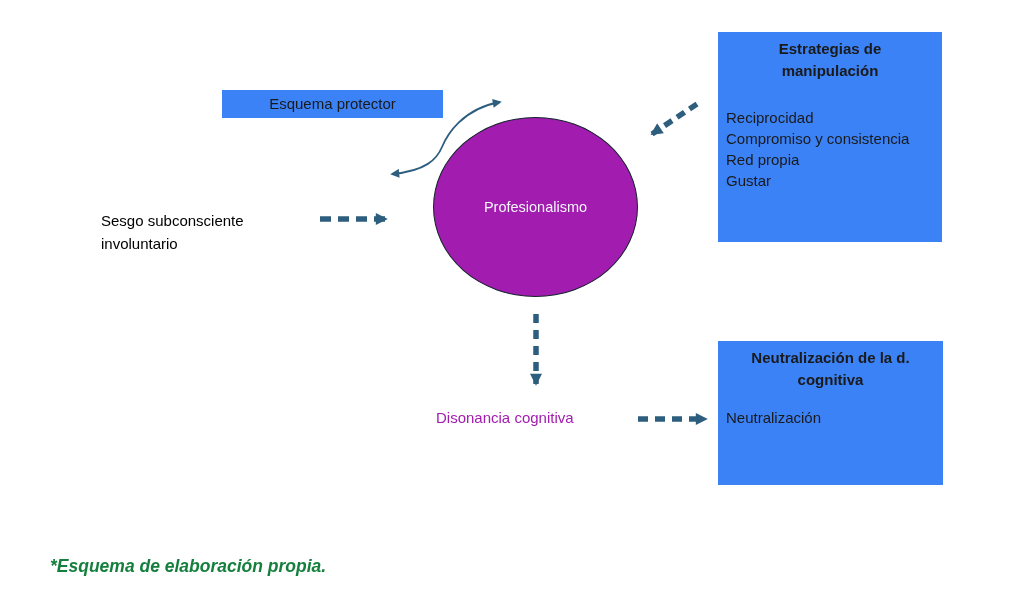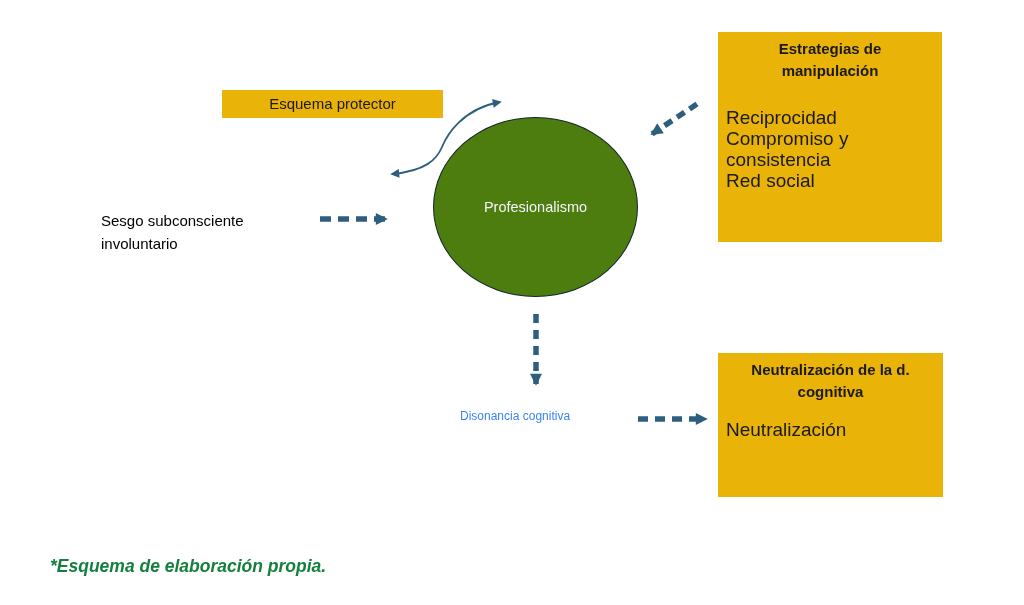--- a/index.html
+++ b/index.html
@@ -11,61 +11,61 @@
     position: relative;
     width: 1024px;
     height: 605px;
     background: #ffffff;
     overflow: hidden;
   }
   .abs { position: absolute; }
 
   
   .lightbox {
-    background: #eab308;
+    background: #3b82f6;
     color: #1a1a1a;
     box-sizing: border-box;
   }
   .factor-box {
     left: 222px; top: 90px;
     width: 221px; height: 28px;
     font-size: 15px; line-height: 28px;
     text-align: center;
   }
   .estrategias-box {
     left: 718px; top: 32px;
     width: 224px; height: 210px;
   }
   .neutralizacion-box {
     left: 718px; top: 341px;
-    width: 225px; height: 144px; margin-top: 12px;
+    width: 225px; height: 144px;
   }
   .box-title {
     font-weight: bold;
     font-size: 15px;
     line-height: 22px;
     text-align: center;
     margin: 6px auto 0 auto;
   }
   .estrategias-box .box-title { width: 160px; }
   .neutralizacion-box .box-title { width: 195px; }
   .box-items {
-    font-size: 19px;
+    font-size: 15px;
     line-height: 21px;
     margin-left: 8px;
     width: 186px;
   }
   .estrategias-box .box-items { margin-top: 25px; }
   .neutralizacion-box .box-items { margin-top: 16px; }
 
   
   .circle {
     left: 433px; top: 117px;
     width: 205px; height: 180px;
-    background: #4d7c0f;
+    background: #a21caf;
     border: 1.5px solid #15242e;
     border-radius: 50%;
     box-sizing: border-box;
     display: flex;
     align-items: center;
     justify-content: center;
   }
   .circle-label {
     color: #f2f6f9;
     font-size: 14.5px;
@@ -73,23 +73,23 @@
 
   
   .left-label {
     left: 101px; top: 209px;
     width: 178px;
     font-size: 15px;
     line-height: 23px;
     color: #000000;
   }
   .disonancia-label {
-    left: 460px; top: 409px;
-    font-size: 12px;
-    color: #3b82f6;
+    left: 436px; top: 409px;
+    font-size: 15px;
+    color: #a21caf;
     white-space: nowrap;
   }
   .footnote {
     left: 50px; top: 556px;
     font-size: 17.5px;
     font-weight: bold;
     font-style: italic;
     color: #15803d;
   }
 
@@ -134,21 +134,22 @@
     <span class="circle-label">Profesionalismo</span>
   </div>
 
   <div class="abs left-label">Sesgo subconsciente involuntario</div>
 
   <div class="abs lightbox estrategias-box">
     <div class="box-title">Estrategias de manipulación</div>
     <div class="box-items">
       <div>Reciprocidad</div>
       <div>Compromiso y consistencia</div>
-      <div>Red social</div>
+      <div>Red propia</div>
+      <div>Gustar</div>
     </div>
   </div>
 
   <div class="abs disonancia-label">Disonancia cognitiva</div>
 
   <div class="abs lightbox neutralizacion-box">
     <div class="box-title">Neutralización de la d. cognitiva</div>
     <div class="box-items">
       <div>Neutralización</div>
     </div>

